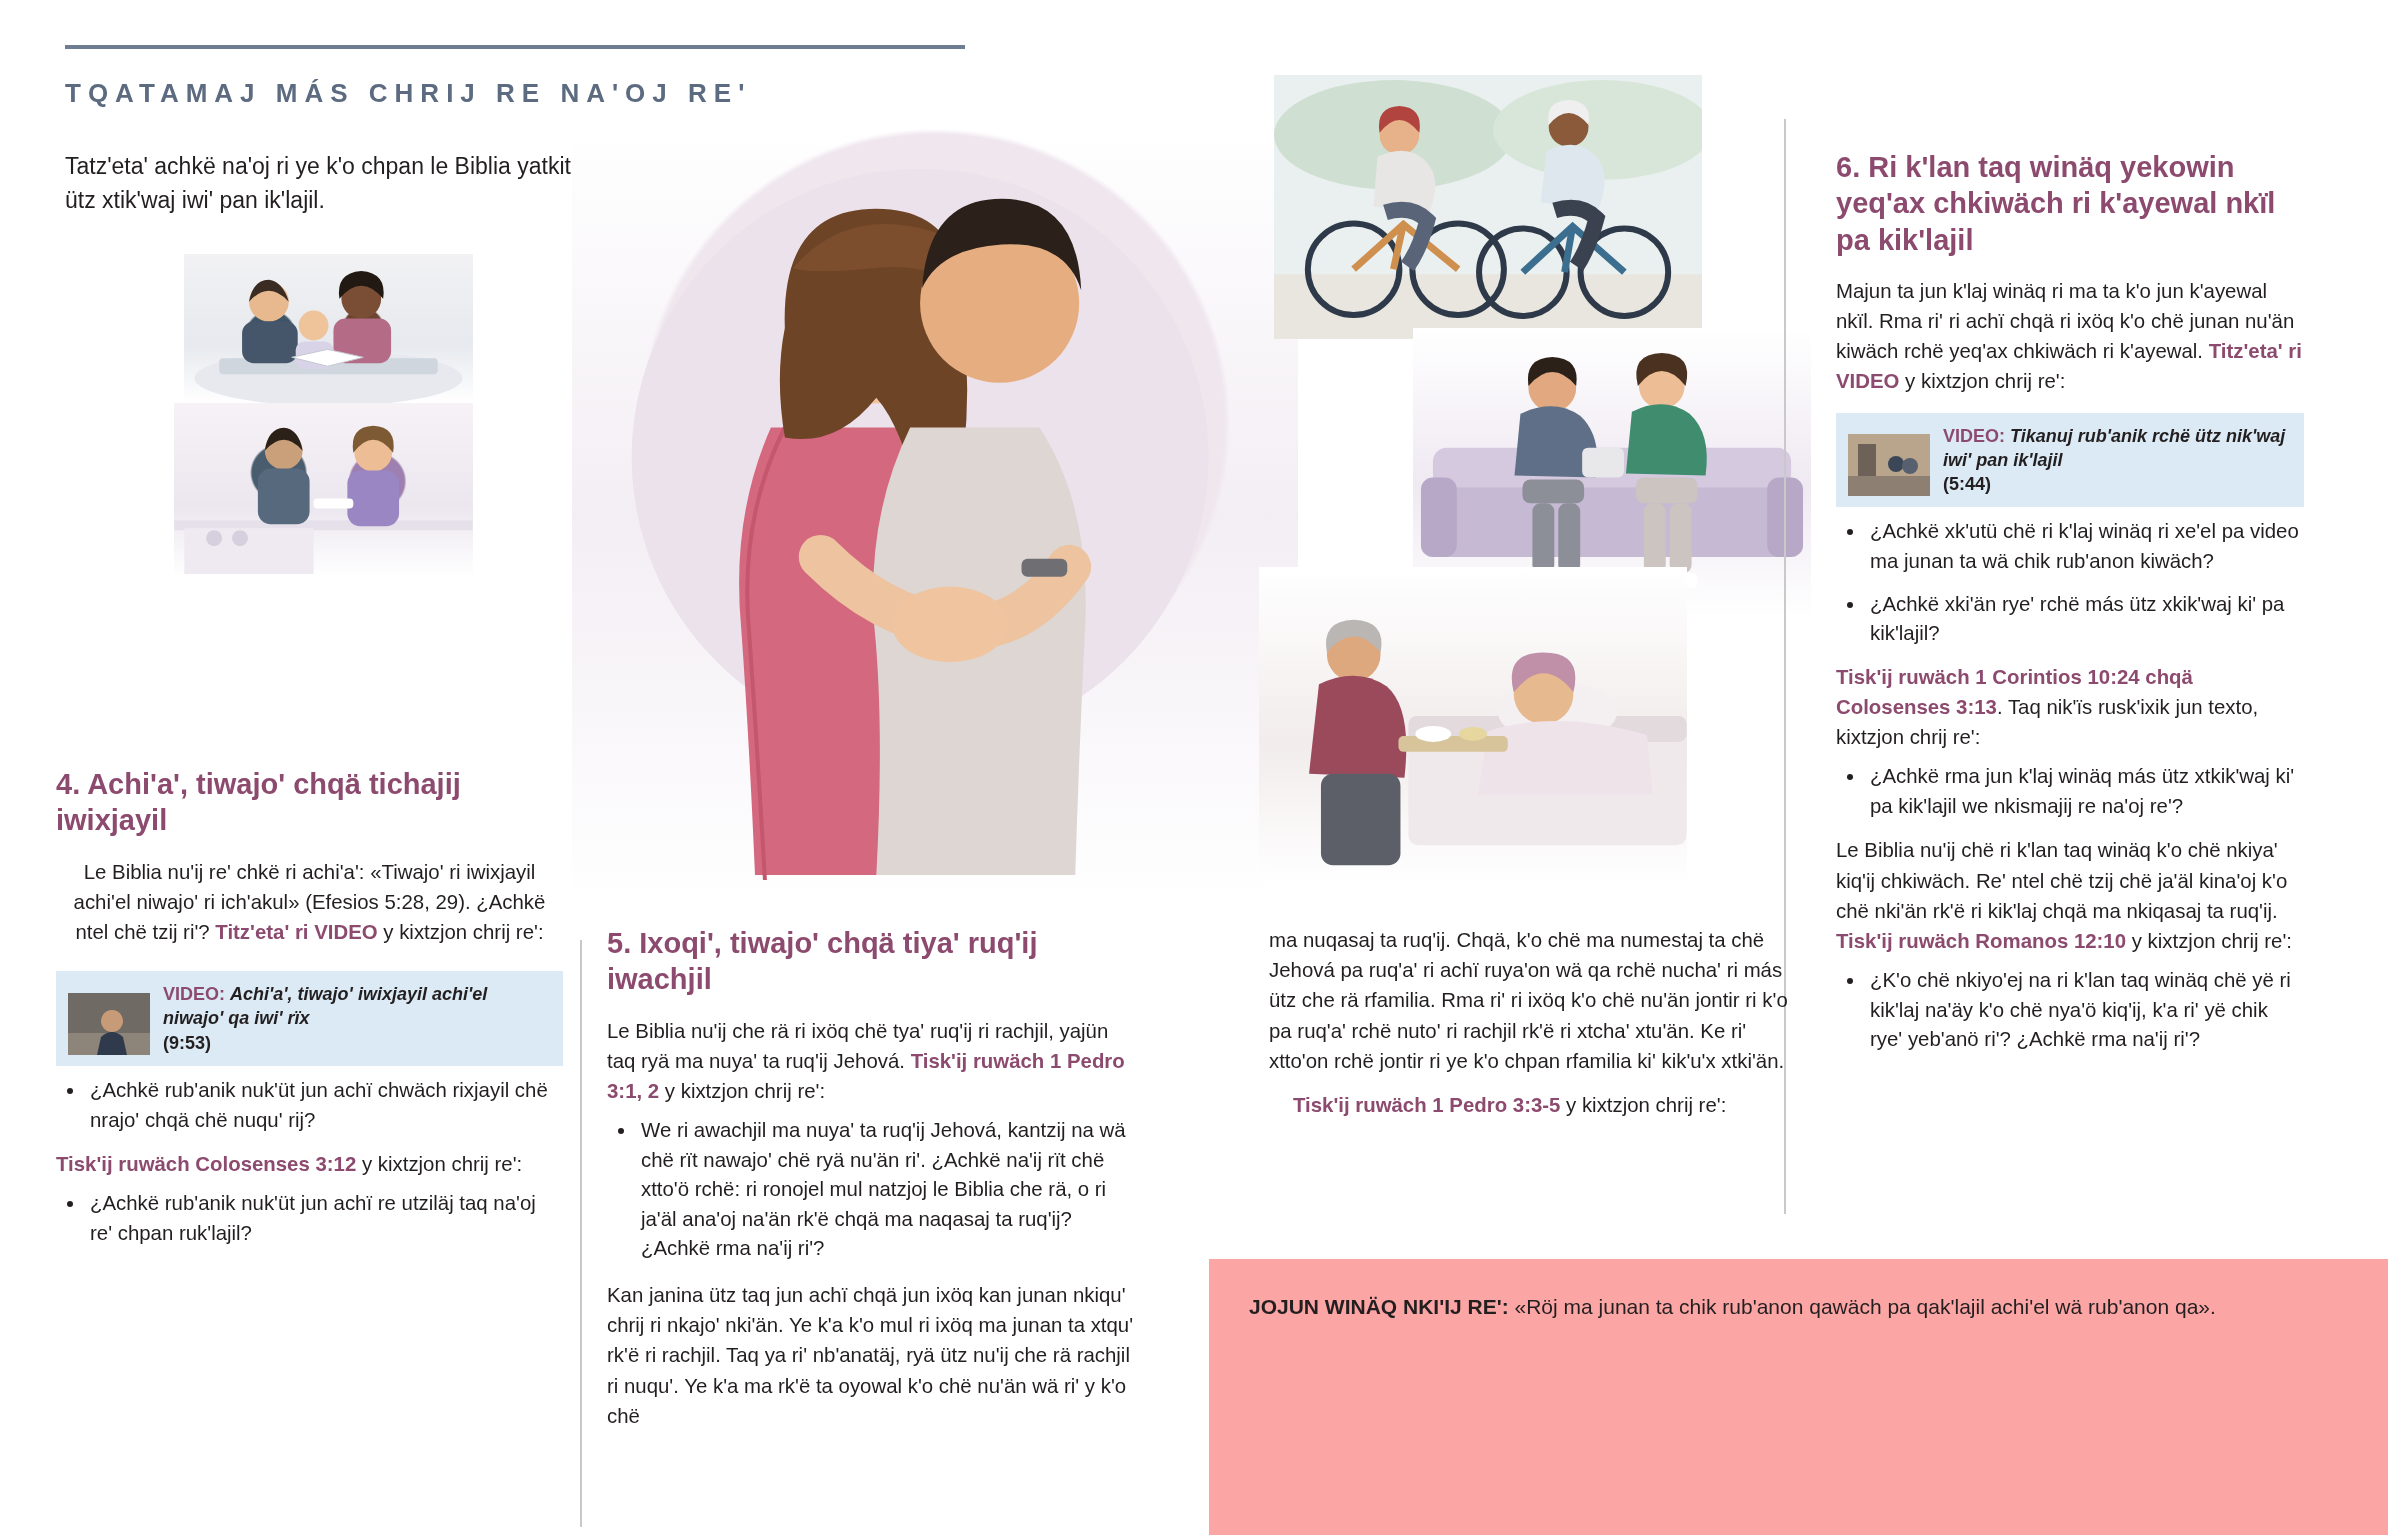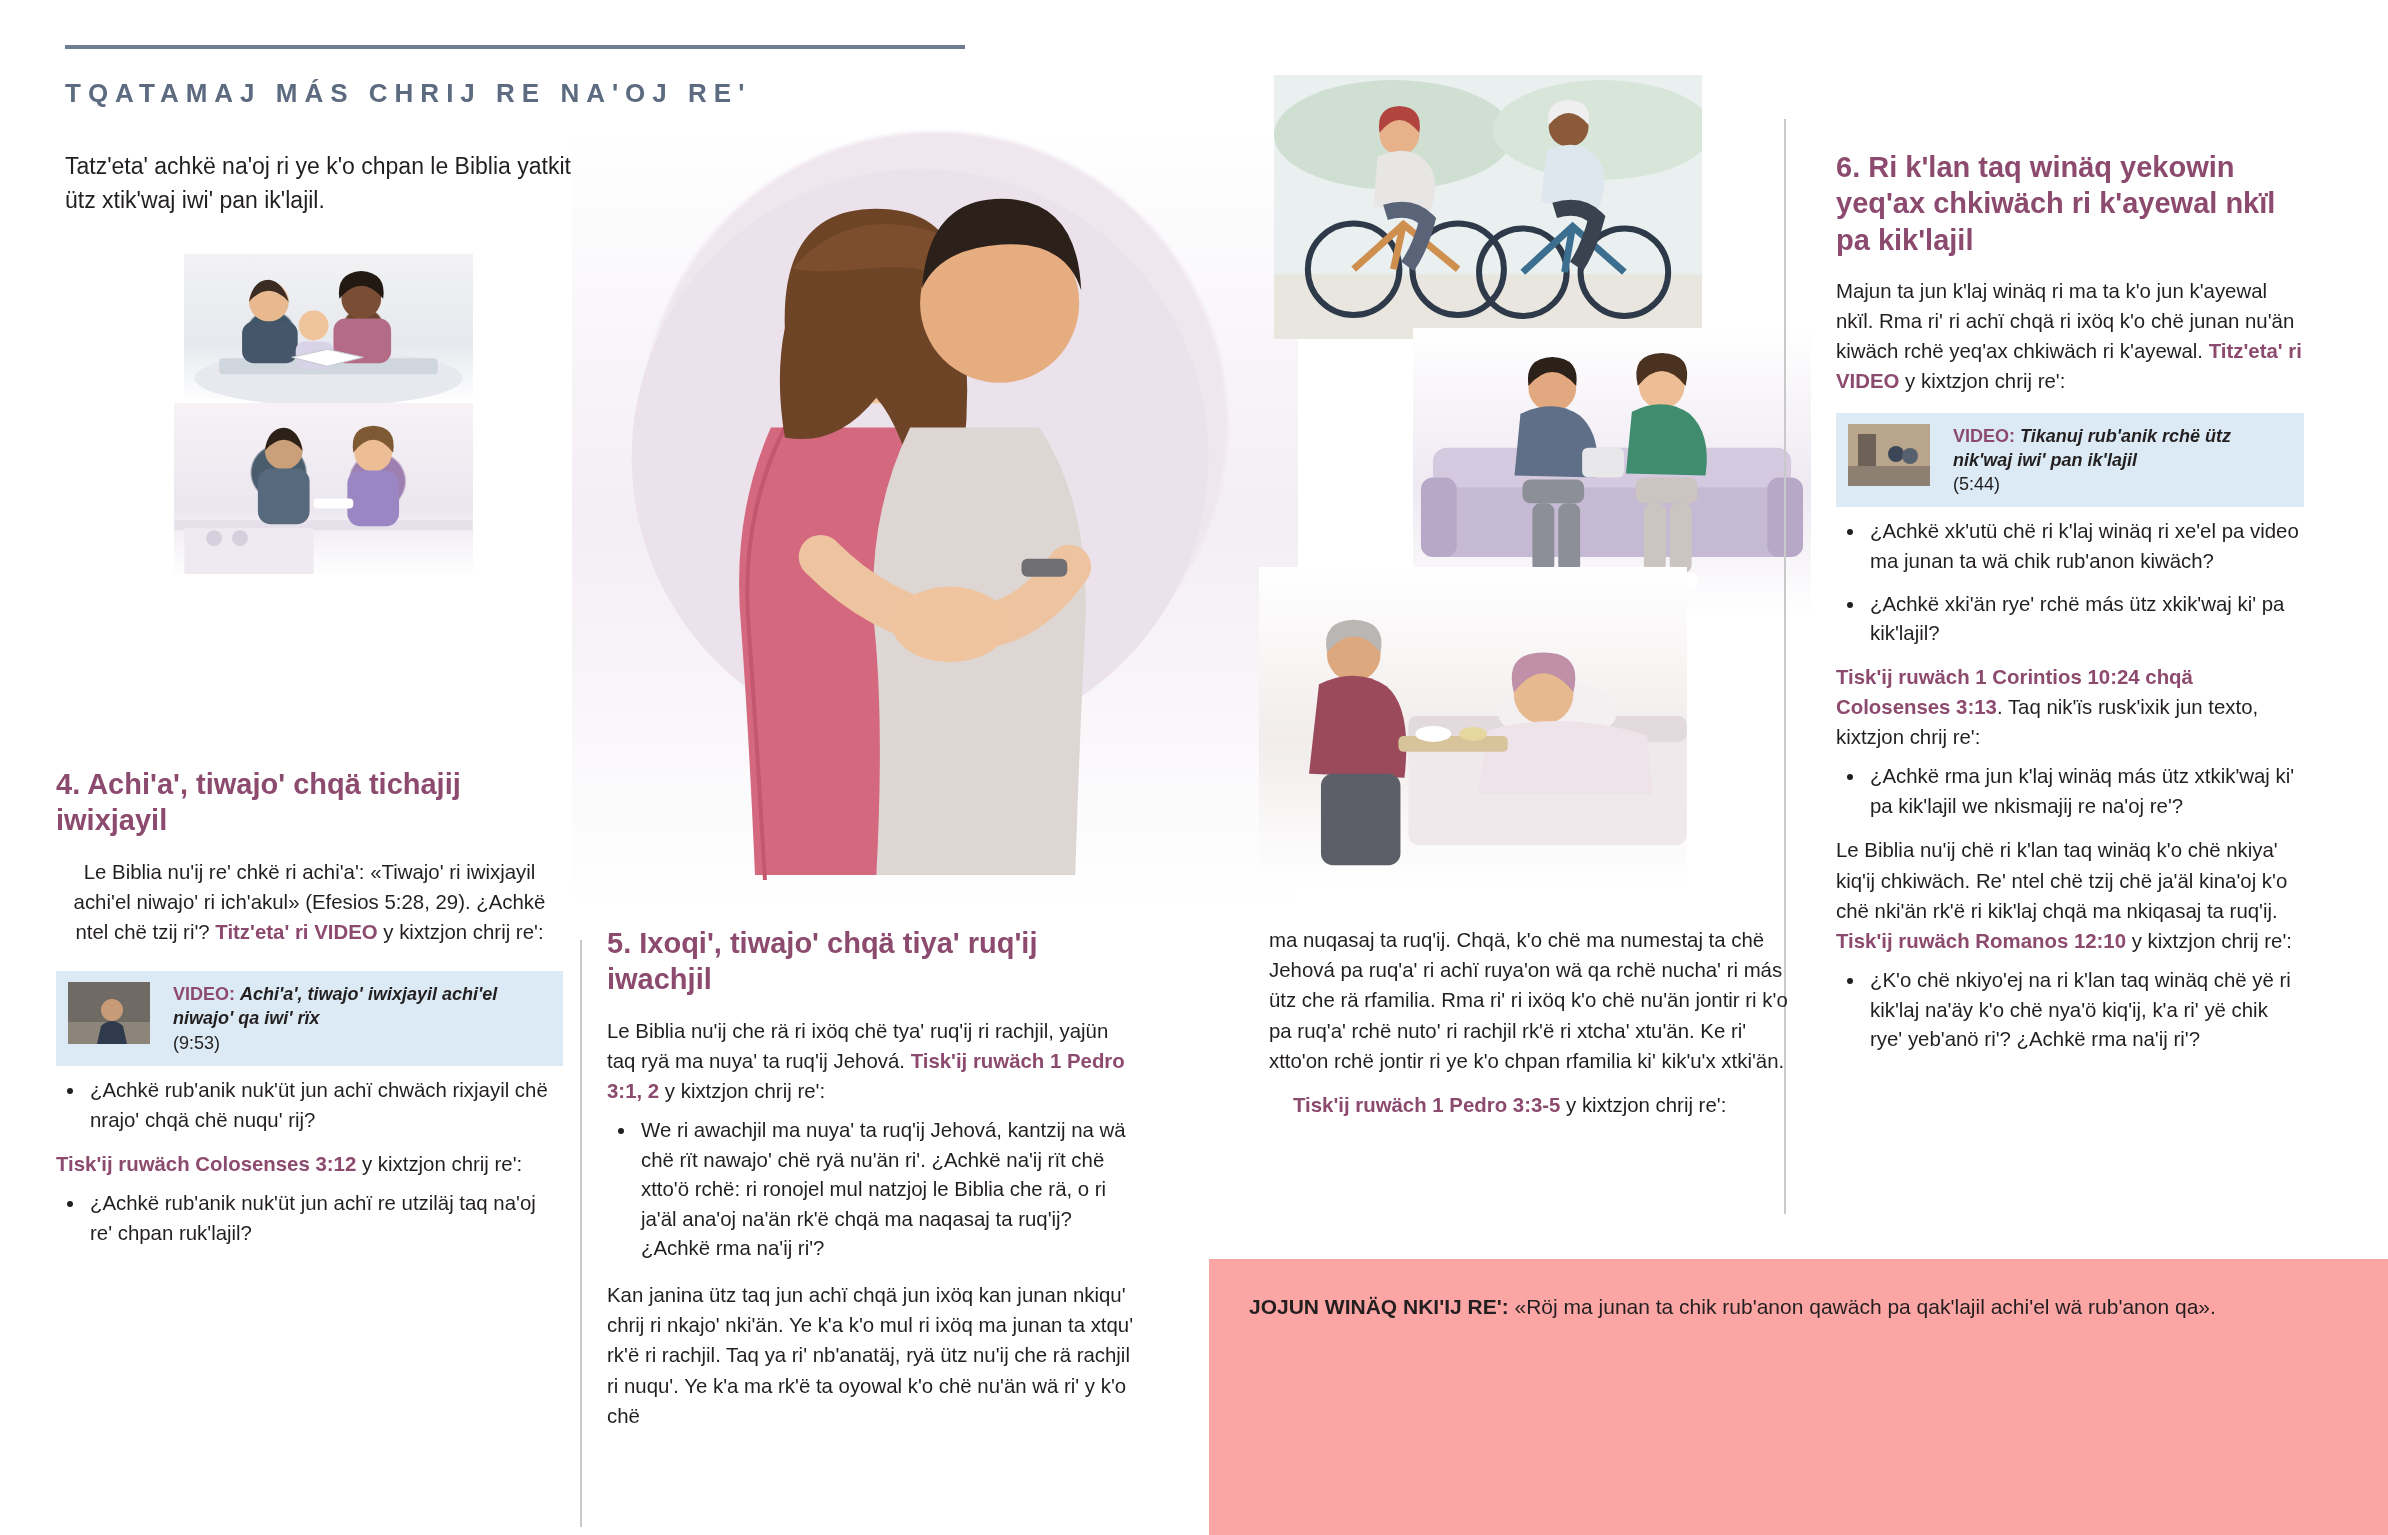--- a/index.html
+++ b/index.html
@@ -35,39 +35,39 @@
     font-size:29px; font-weight:bold; line-height:1.25; color:#8c4a6e;
   }
   .body-t { font-size:20.4px; line-height:1.48; color:#231f20; }
   .cite { color:#8c4a6e; font-weight:bold; }
 
   ul.bul { margin:10px 0 0 0; padding-left:30px; }
   ul.bul li { font-size:20.4px; line-height:1.45; margin-bottom:13px; padding-left:4px; }
 
   
   .videobox {
-    background:#dbeaf4; display:flex; align-items:flex-start; padding:11px 12px; gap:23px;
+    background:#dbeaf4; display:flex; align-items:flex-end; padding:11px 12px; gap:13px;
   }
   .vthumb {
     width:82px; height:62px; flex:0 0 82px; position:relative; overflow:hidden;
     background:linear-gradient(160deg,#8d8a86 0%, #b9b2a8 45%, #6e7b86 100%);
   }
   .vthumb .play {
     position:absolute; left:8px; top:7px; width:22px; height:22px;
     background:#ffffff; display:flex; align-items:center; justify-content:center;
   }
   .vthumb .play::after {
     content:""; width:0;height:0;border-left:9px solid #333;
     border-top:6px solid transparent; border-bottom:6px solid transparent;
     margin-left:3px;
   }
   .vtext { font-size:18px; line-height:1.35; color:#231f20; }
   .vtext .lbl { color:#8c4a6e; font-weight:bold; }
   .vtext .ttl { font-weight:bold; font-style:italic; }
-  .vtext .dur { font-weight:normal; }
+  .vtext .dur { font-weight:bold; }
 
   
   #col-left   { position:absolute; left:56px;  top:766px; width:507px; }
   #col-mid    { position:absolute; left:607px; top:925px; width:527px; }
   #col-third  { position:absolute; left:1269px;top:925px; width:527px; }
   #col-right  { position:absolute; left:1836px;top:149px; width:468px; }
 
   .vrule1 { position:absolute; left:580px; top:940px; width:2px; height:587px; background:#c9c9c9; }
   .vrule2 { position:absolute; left:1784px; top:119px; width:2px; height:1095px; background:#c9c9c9; }
 

